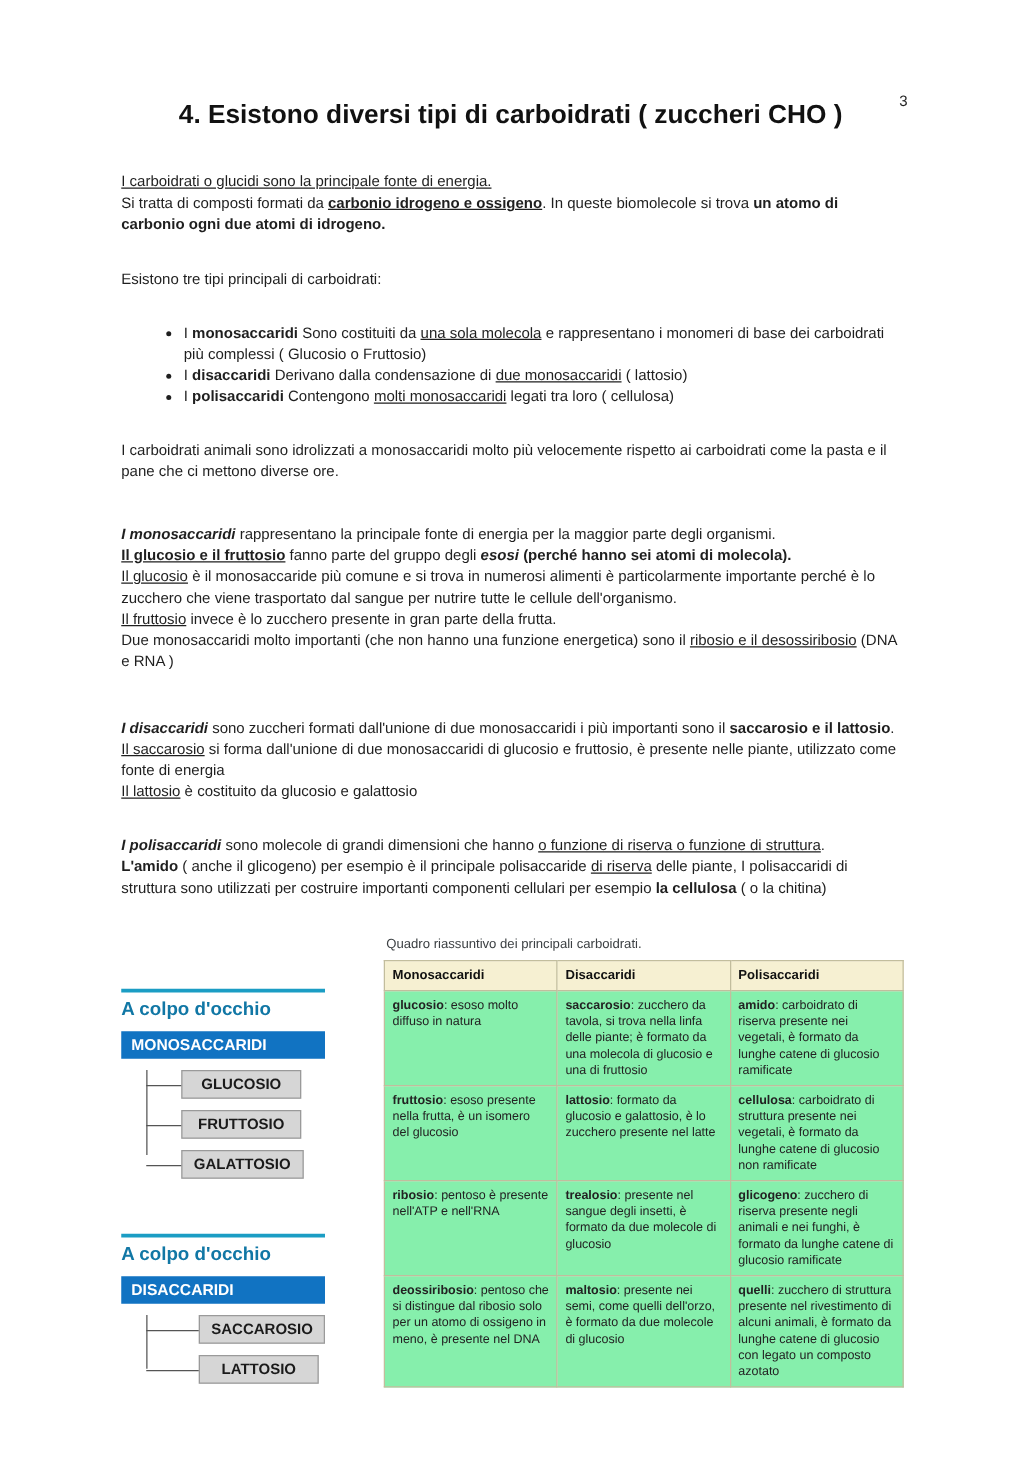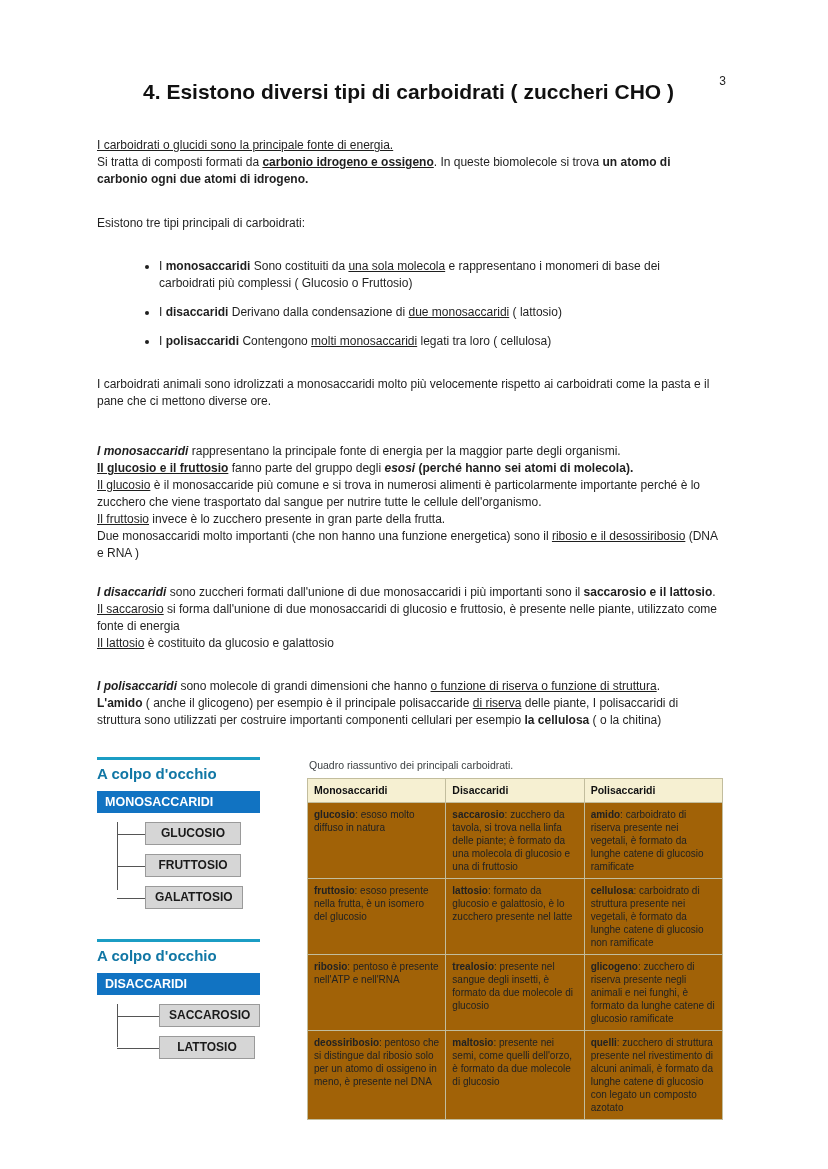--- a/index.html
+++ b/index.html
@@ -27,37 +27,37 @@
     text-align: center;
     margin: 0 0 33px 0;
     color: #111;
   }
   .para, .line { margin: 0; font-size: 12px; line-height: 17px; }
   .b { font-weight: bold; }
   .i { font-style: italic; }
   .u { text-decoration: underline; }
   .types-intro { margin: 27px 0 26px 0; }
   ul.bullets { margin: 0; padding: 0 0 0 50px; }
-  ul.bullets li { font-size: 12px; line-height: 17px; margin: 12px; }
+  ul.bullets li { font-size: 12px; line-height: 17px; margin: 0; }
   .speed-note { margin-top: 26px; }
   .block-mono { margin-top: 33px; }
-  .block-di   { margin-top: 22px; }
+  .block-di   { margin-top: 36px; }
   .block-poli { margin-top: 26px; }
 
   
   .bottom {
     display: flex;
     margin-top: 28px;
     padding: 0 105px 0 97px;
     align-items: flex-start;
   }
   .left-col { width: 210px; flex: 0 0 210px; }
   .right-col { flex: 1; }
 
-  .glance { margin-bottom: 30px; }
+  .glance { margin-bottom: 30px; margin-top: 44px; }
   .glance-rule { width: 163px; height: 3px; background: #1b9dc4; margin-bottom: 5px; }
   .glance-heading { font-size: 15px; font-weight: bold; color: #1177a5; margin-bottom: 9px; }
   .root-box {
     display: inline-block;
     background: #1173c2;
     color: #ffffff;
     font-weight: bold;
     font-size: 12.5px;
     padding: 4px 8px;
     width: 163px;
@@ -108,21 +108,21 @@
     padding: 5px 6px;
     vertical-align: top;
     text-align: left;
   }
   table.carbs th {
     background: #f6f0d2;
     font-weight: bold;
     font-size: 10.5px;
     color: #111;
   }
-  table.carbs td { background: #a16207; color: #222; }
+  table.carbs td { background: #86efac; color: #222; }
 </style>
 </head>
 <body>
 
 <div class="page">
   <div class="page-number">3</div>
 
   <div class="content">
     <h1 class="title">4. Esistono diversi tipi di carboidrati ( zuccheri CHO )</h1>
 

